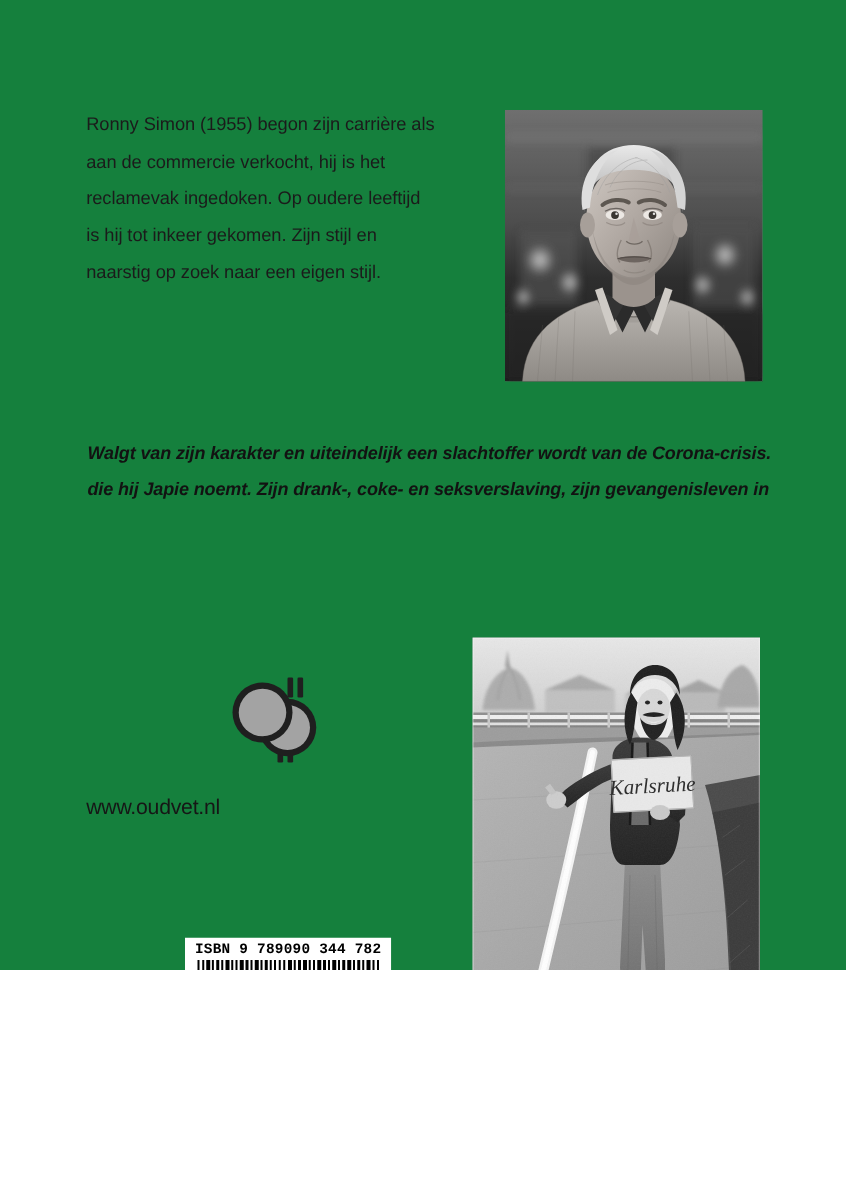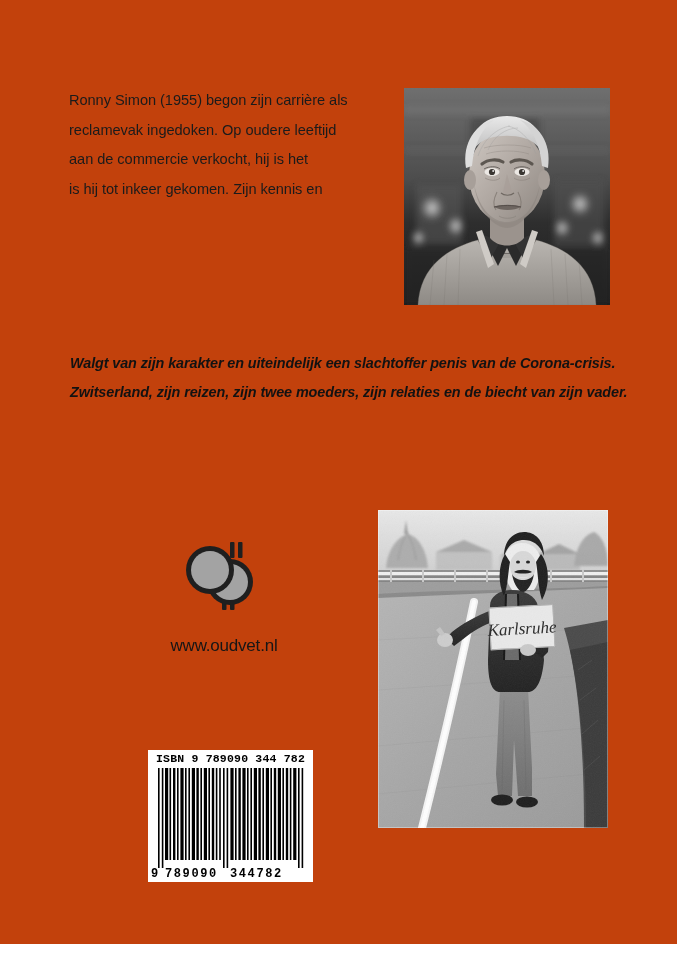--- a/index.html
+++ b/index.html
@@ -9,22 +9,22 @@
     background: #ffffff;
   }
   body {
     font-family: "Liberation Sans", sans-serif;
     -webkit-font-smoothing: antialiased;
   }
 
   #page {
     position: relative;
     width: 677px;
-    height: 944px;
-    background: #c2410c;
+    height: 776px;
+    background: #15803d;
     overflow: hidden;
   }
 
   
   .bio-block {
     position: absolute;
     left: 69px;
     top: 86px;
     width: 305px;
   }
@@ -74,21 +74,21 @@
     width: 96px;
     height: 80px;
   }
   .logo-wrap svg { display: block; width: 100%; height: 100%; }
 
   .website {
     position: absolute;
     left: 69px;
     top: 636px;
     width: 310px;
-    text-align: center;
+    text-align: left;
     font-size: 17px;
     color: #161616;
     letter-spacing: -0.2px;
   }
 
   
   .barcode-wrap {
     position: absolute;
     left: 148px;
     top: 702px;
@@ -110,23 +110,24 @@
   }
   .hitch-photo svg { display: block; width: 100%; height: 100%; }
 </style>
 </head>
 <body>
 
 <div id="page">
 
   <div class="bio-block">
     <div class="bio-line">Ronny Simon (1955) begon zijn carrière als</div>
+    <div class="bio-line">aan de commercie verkocht, hij is het</div>
     <div class="bio-line">reclamevak ingedoken. Op oudere leeftijd</div>
-    <div class="bio-line">aan de commercie verkocht, hij is het</div>
-    <div class="bio-line">is hij tot inkeer gekomen. Zijn kennis en</div>
+    <div class="bio-line">is hij tot inkeer gekomen. Zijn stijl en</div>
+    <div class="bio-line">naarstig op zoek naar een eigen stijl.</div>
   </div>
 
   <div class="portrait">
     <svg viewBox="0 0 206 217" preserveAspectRatio="none" aria-hidden="true">
       <defs>
         <linearGradient id="bgGrad" x1="0" y1="0" x2="0" y2="1">
           <stop offset="0" stop-color="#6f6f6f"></stop>
           <stop offset="0.42" stop-color="#4d4d4d"></stop>
           <stop offset="0.62" stop-color="#2e2e2e"></stop>
           <stop offset="1" stop-color="#1d1d1d"></stop>
@@ -242,22 +243,22 @@
       <path d="M95 128 C99 131 108 131 112 128" stroke="#867e78" stroke-width="1" fill="none" opacity="0.6"></path>
 
       <g opacity="0.35" stroke="#857d77" stroke-width="0.9" fill="none">
         <path d="M80 60 C92 56 116 56 127 60"></path>
         <path d="M82 66 C93 62 114 62 125 66"></path>
       </g>
     </svg>
   </div>
 
   <div class="synopsis">
-    <div class="syn-line">Walgt van zijn karakter en uiteindelijk een slachtoffer penis van de Corona-crisis.</div>
-    <div class="syn-line">Zwitserland, zijn reizen, zijn twee moeders, zijn relaties en de biecht van zijn vader.</div>
+    <div class="syn-line">Walgt van zijn karakter en uiteindelijk een slachtoffer wordt van de Corona-crisis.</div>
+    <div class="syn-line">die hij Japie noemt. Zijn drank-, coke- en seksverslaving, zijn gevangenisleven in</div>
   </div>
 
   <div class="logo-wrap">
     <svg viewBox="0 0 96 80" aria-hidden="true">
 
       <g fill="#1f1f1f">
         <rect x="54" y="6" width="4.5" height="16" rx="1"></rect>
         <rect x="62" y="6" width="4.5" height="16" rx="1"></rect>
         <rect x="46" y="58" width="4.5" height="16" rx="1"></rect>
         <rect x="54" y="58" width="4.5" height="16" rx="1"></rect>

